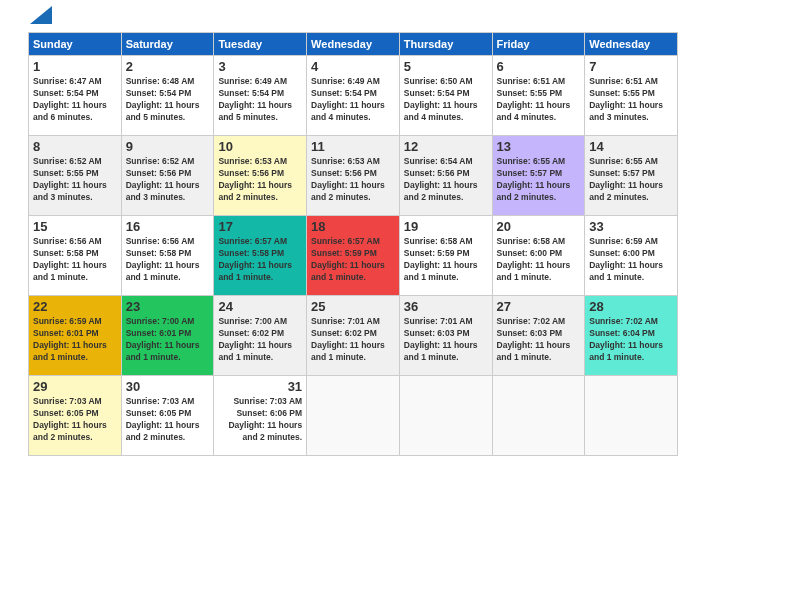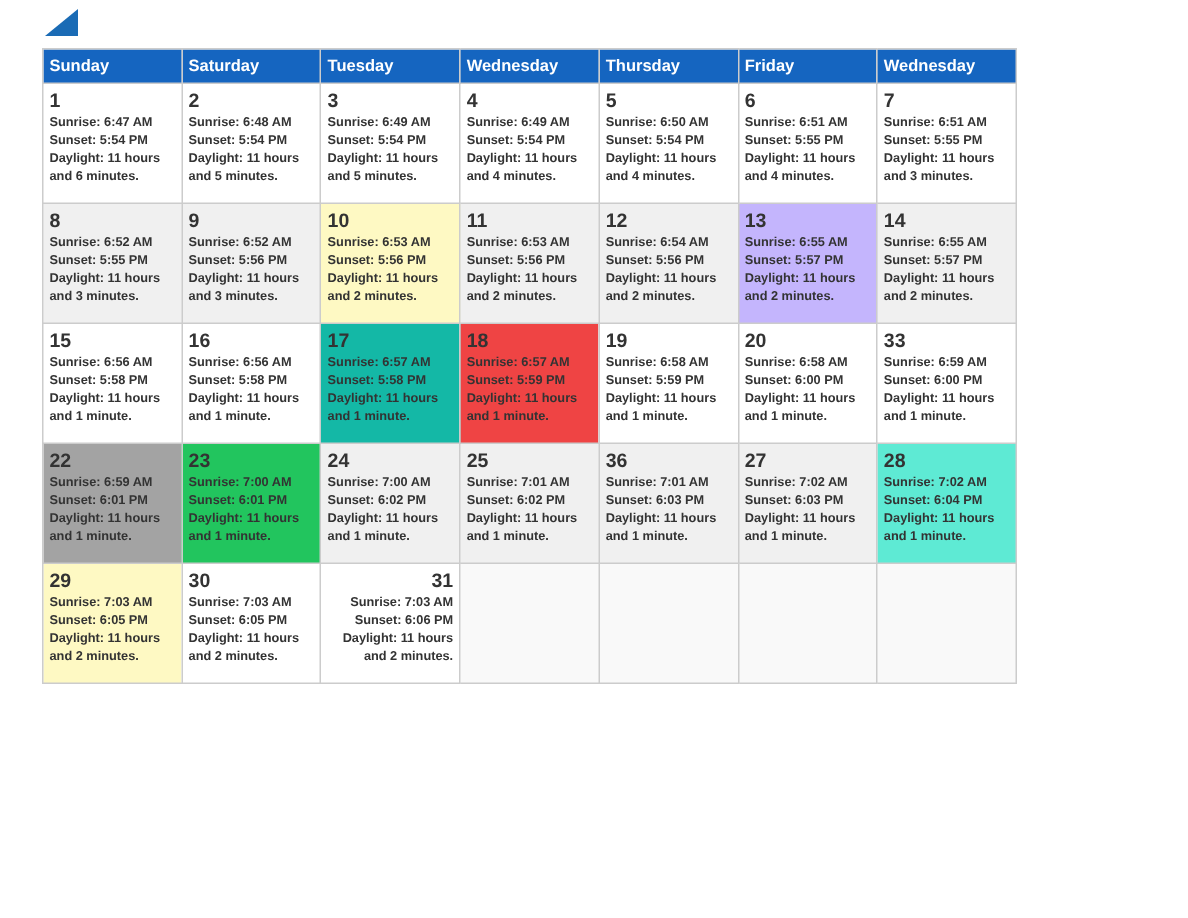--- a/index.html
+++ b/index.html
@@ -286,21 +286,21 @@
           <td style="background: rgb(255, 255, 255);">
         <span class="day-num">33</span>
         <div class="day-info">
           Sunrise: 6:59 AM<br>
           Sunset: 6:00 PM<br>
           Daylight: 11 hours and 1 minute.
         </div>
       </td>
         </tr>
         <tr>
-          <td style="background: #a3a3a3;">
+          <td style="background: #eab308;">
         <span class="day-num">22</span>
         <div class="day-info">
           Sunrise: 6:59 AM<br>
           Sunset: 6:01 PM<br>
           Daylight: 11 hours and 1 minute.
         </div>
       </td>
           <td style="background: #22c55e;">
         <span class="day-num">23</span>
         <div class="day-info">

